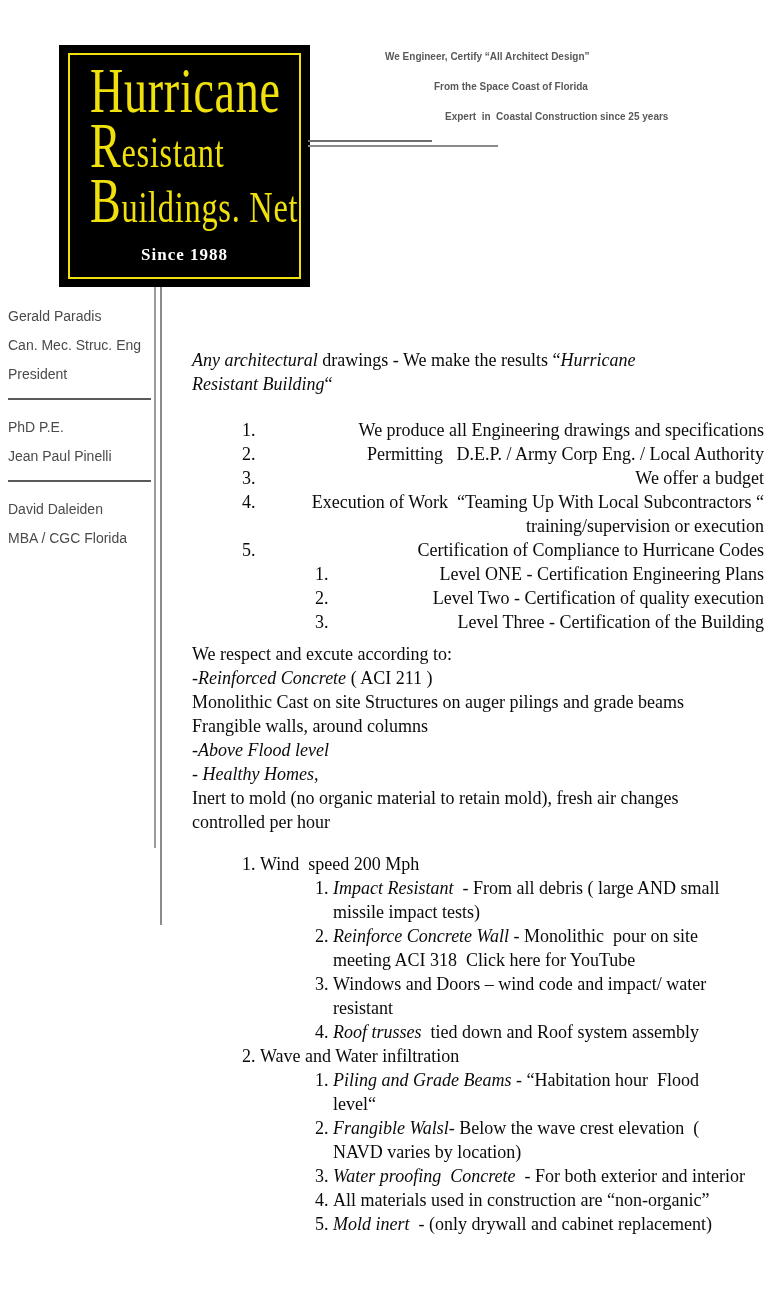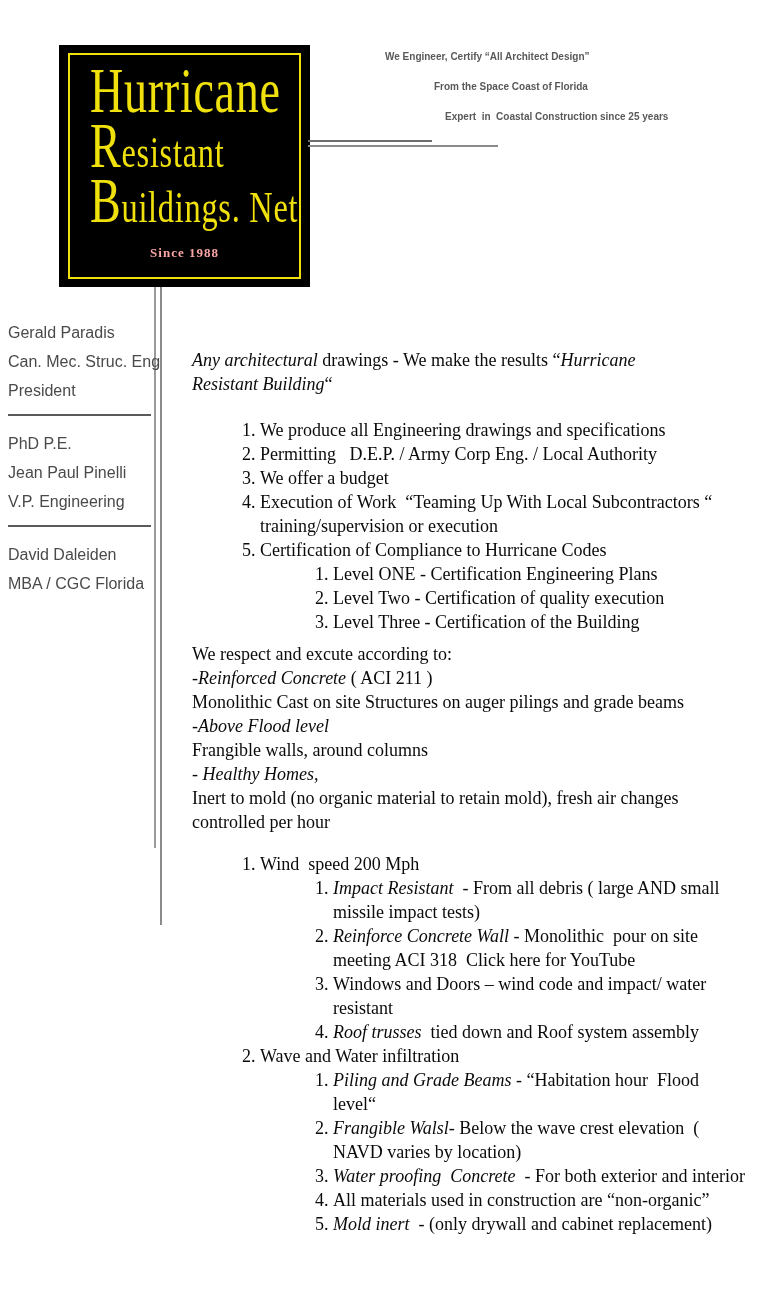--- a/index.html
+++ b/index.html
@@ -9,54 +9,54 @@
   
   .logo-box{position:absolute;left:59px;top:45px;width:251px;height:242px;background:#000000;}
   .logo-border{position:absolute;left:9px;top:8px;right:9px;bottom:8px;border:2px solid #f0e10c;}
   .logo-text{position:absolute;left:31px;top:18px;color:#f0e10c;
              font-family:"Liberation Serif",serif;transform:scaleX(.72);transform-origin:left top;
              white-space:nowrap;letter-spacing:1px;}
   .logo-l1{font-size:64px;line-height:55px;height:55px;}
   .logo-l2,.logo-l3{font-size:45px;line-height:55px;height:55px;}
   .logo-cap{font-size:64px;}
   .logo-since{position:absolute;left:0;right:0;top:200px;text-align:center;
-              font-family:"Liberation Serif",serif;font-weight:bold;font-size:13px;
-              color:#fca5a5;letter-spacing:1px;}
+              font-family:"Liberation Serif",serif;font-weight:bold;font-size:17px;
+              color:#ffffff;letter-spacing:1px;}
 
   
   .tagline{position:absolute;left:385px;top:34px;font-family:"Liberation Sans",sans-serif;
            font-weight:bold;font-size:10px;color:#595959;margin-top:8px;}
   .tagline .tl{line-height:30px;white-space:pre;}
   .tagline .tl:nth-child(2){margin-left:49px;}
   .tagline .tl:nth-child(3){margin-left:60px;}
 
   
   .hrule1{position:absolute;left:308px;top:140px;width:124px;height:2px;background:#6e6e6e;}
   .hrule2{position:absolute;left:308px;top:145px;width:190px;height:2px;background:#8a8a8a;}
   .vrule1{position:absolute;left:154px;top:287px;width:2px;height:561px;background:#9a9a9a;}
   .vrule2{position:absolute;left:160px;top:287px;width:2px;height:638px;background:#8a8a8a;}
 
   
-  .sidebar{position:absolute;left:8px;top:318px;width:146px;
-           font-family:"Liberation Sans",sans-serif;font-size:16px;color:#4a4a4a;}
+  .sidebar{position:absolute;left:8px;top:302px;width:146px;
+           font-family:"Liberation Sans",sans-serif;font-size:14px;color:#4a4a4a;}
   .person div{line-height:29px;white-space:pre;}
   .person div:empty{display:none;}
   .sep{border:none;border-top:2px solid #5a5a5a;margin:9px 0 13px 0;width:143px;}
 
   
   .main{position:absolute;left:192px;top:328px;width:572px;
         font-family:"Liberation Serif",serif;font-size:18px;line-height:24px;color:#0a0a0a;}
   .main .line{white-space:pre-wrap;}
   .it{font-style:italic;}
   .bd{font-weight:bold;}
   .main ol{margin:0;padding-left:68px;}
   .main ol ol{padding-left:73px;}
   .main > :nth-child(1){margin-top:0;}
   .main > :nth-child(2){margin-top:20px;}
-  .main > :nth-child(3){margin-top:22px;}
+  .main > :nth-child(3){margin-top:22px;text-align:right;}
   .main > :nth-child(4){margin-top:8px;}
   .main > :nth-child(5){margin-top:18px;}
 </style>
 </head>
 <body>
 
 <div class="page">
 
   <div class="logo-box">
     <div class="logo-border"></div>
@@ -82,21 +82,20 @@
   <div class="sidebar">
     <div class="person">
       <div>Gerald Paradis</div>
       <div>Can. Mec. Struc. Eng</div>
       <div>President</div>
     </div>
     <hr class="sep">
     <div class="person">
       <div>PhD P.E.</div>
       <div>Jean Paul Pinelli</div>
-      <div>V.P. Engineering</div>
     </div>
     <hr class="sep">
     <div class="person">
       <div>David Daleiden</div>
       <div>MBA / CGC Florida</div>
 
     </div>
   </div>
 
   <div class="main">
@@ -132,22 +131,22 @@
             <li>
               <div class="line"><span>Level Three - Certification of the Building</span></div>
             </li>
           </ol>
         </li>
       </ol>
       <div>
         <div class="line"><span>We respect and excute according to:</span></div>
         <div class="line"><span>-</span><span class="it">Reinforced Concrete</span><span> ( ACI 211 )</span></div>
         <div class="line"><span>Monolithic Cast on site Structures on auger pilings and grade beams</span></div>
+        <div class="line"><span>Frangible walls, around columns</span></div>
         <div class="line"><span>-</span><span class="it">Above Flood level</span></div>
-        <div class="line"><span>Frangible walls, around columns</span></div>
         <div class="line"><span>- </span><span class="it">Healthy Homes</span><span>,</span></div>
         <div class="line"><span>Inert to mold (no organic material to retain mold), fresh air changes</span></div>
         <div class="line"><span>controlled per hour</span></div>
       </div>
       <ol>
         <li>
           <div class="line"><span>Wind  speed 200 Mph</span></div>
           <ol>
             <li>
               <div class="line"><span class="it">Impact Resistant </span><span> - From all debris ( large AND small</span></div>

